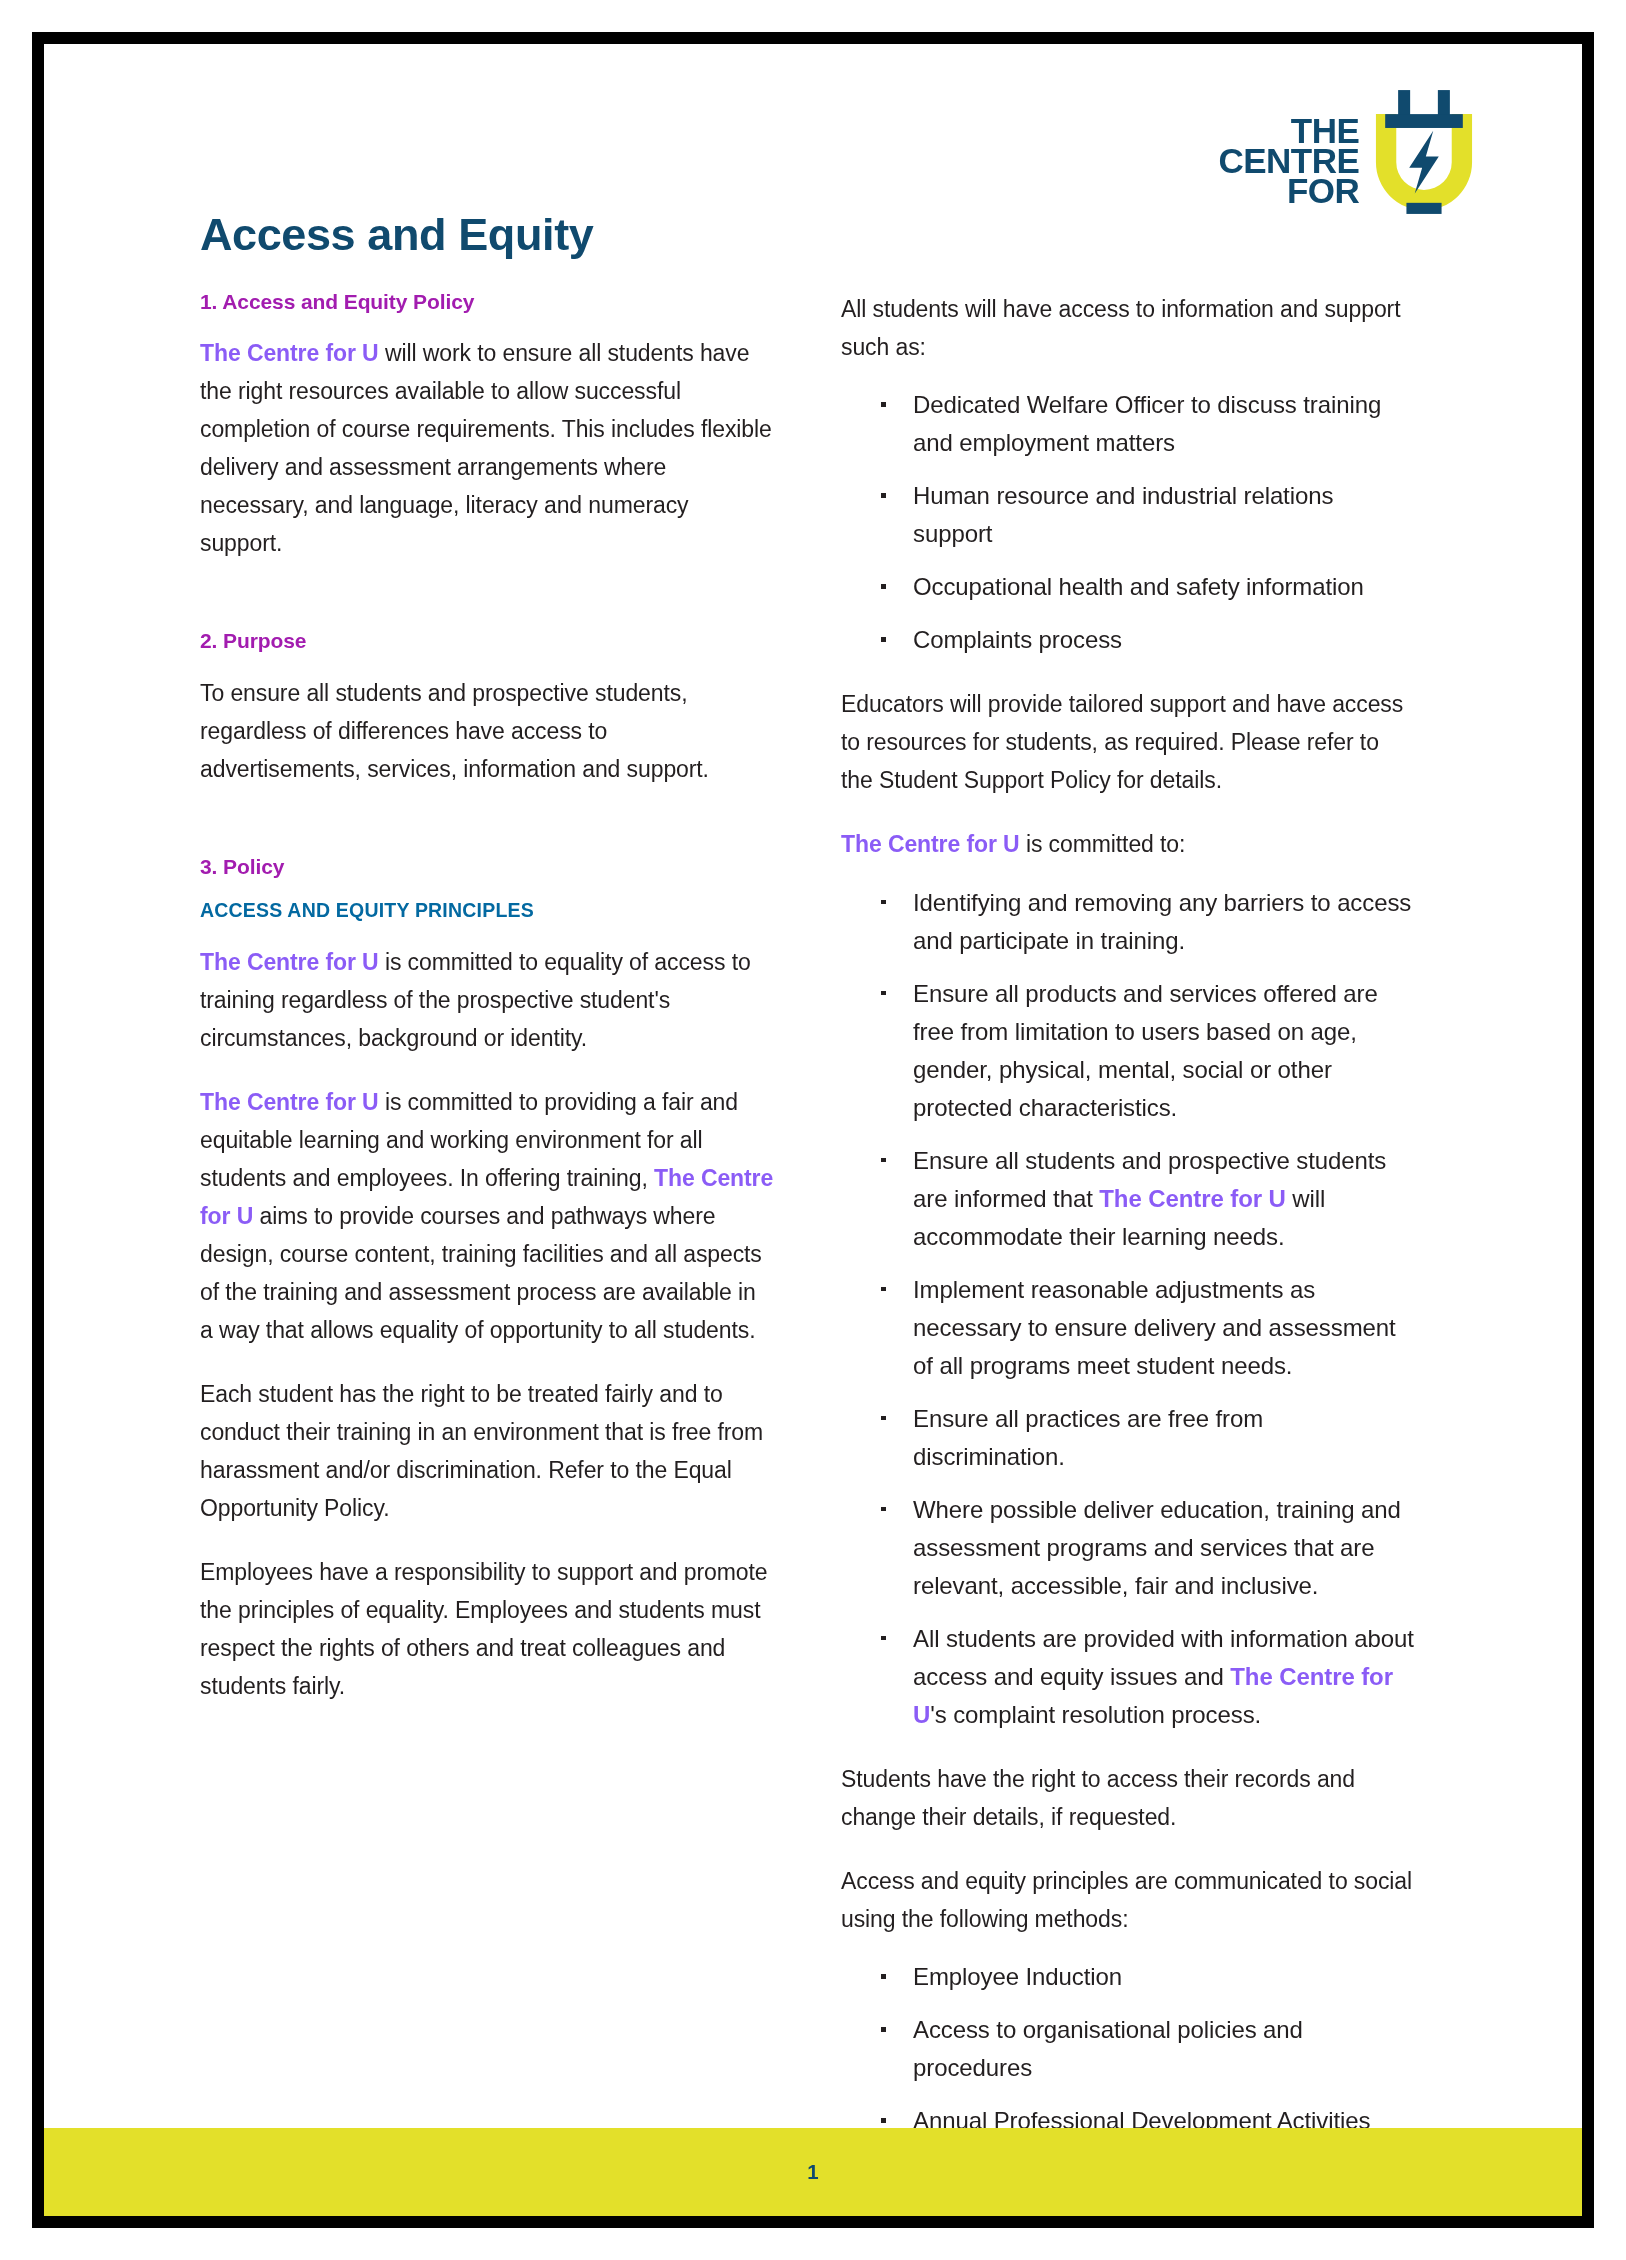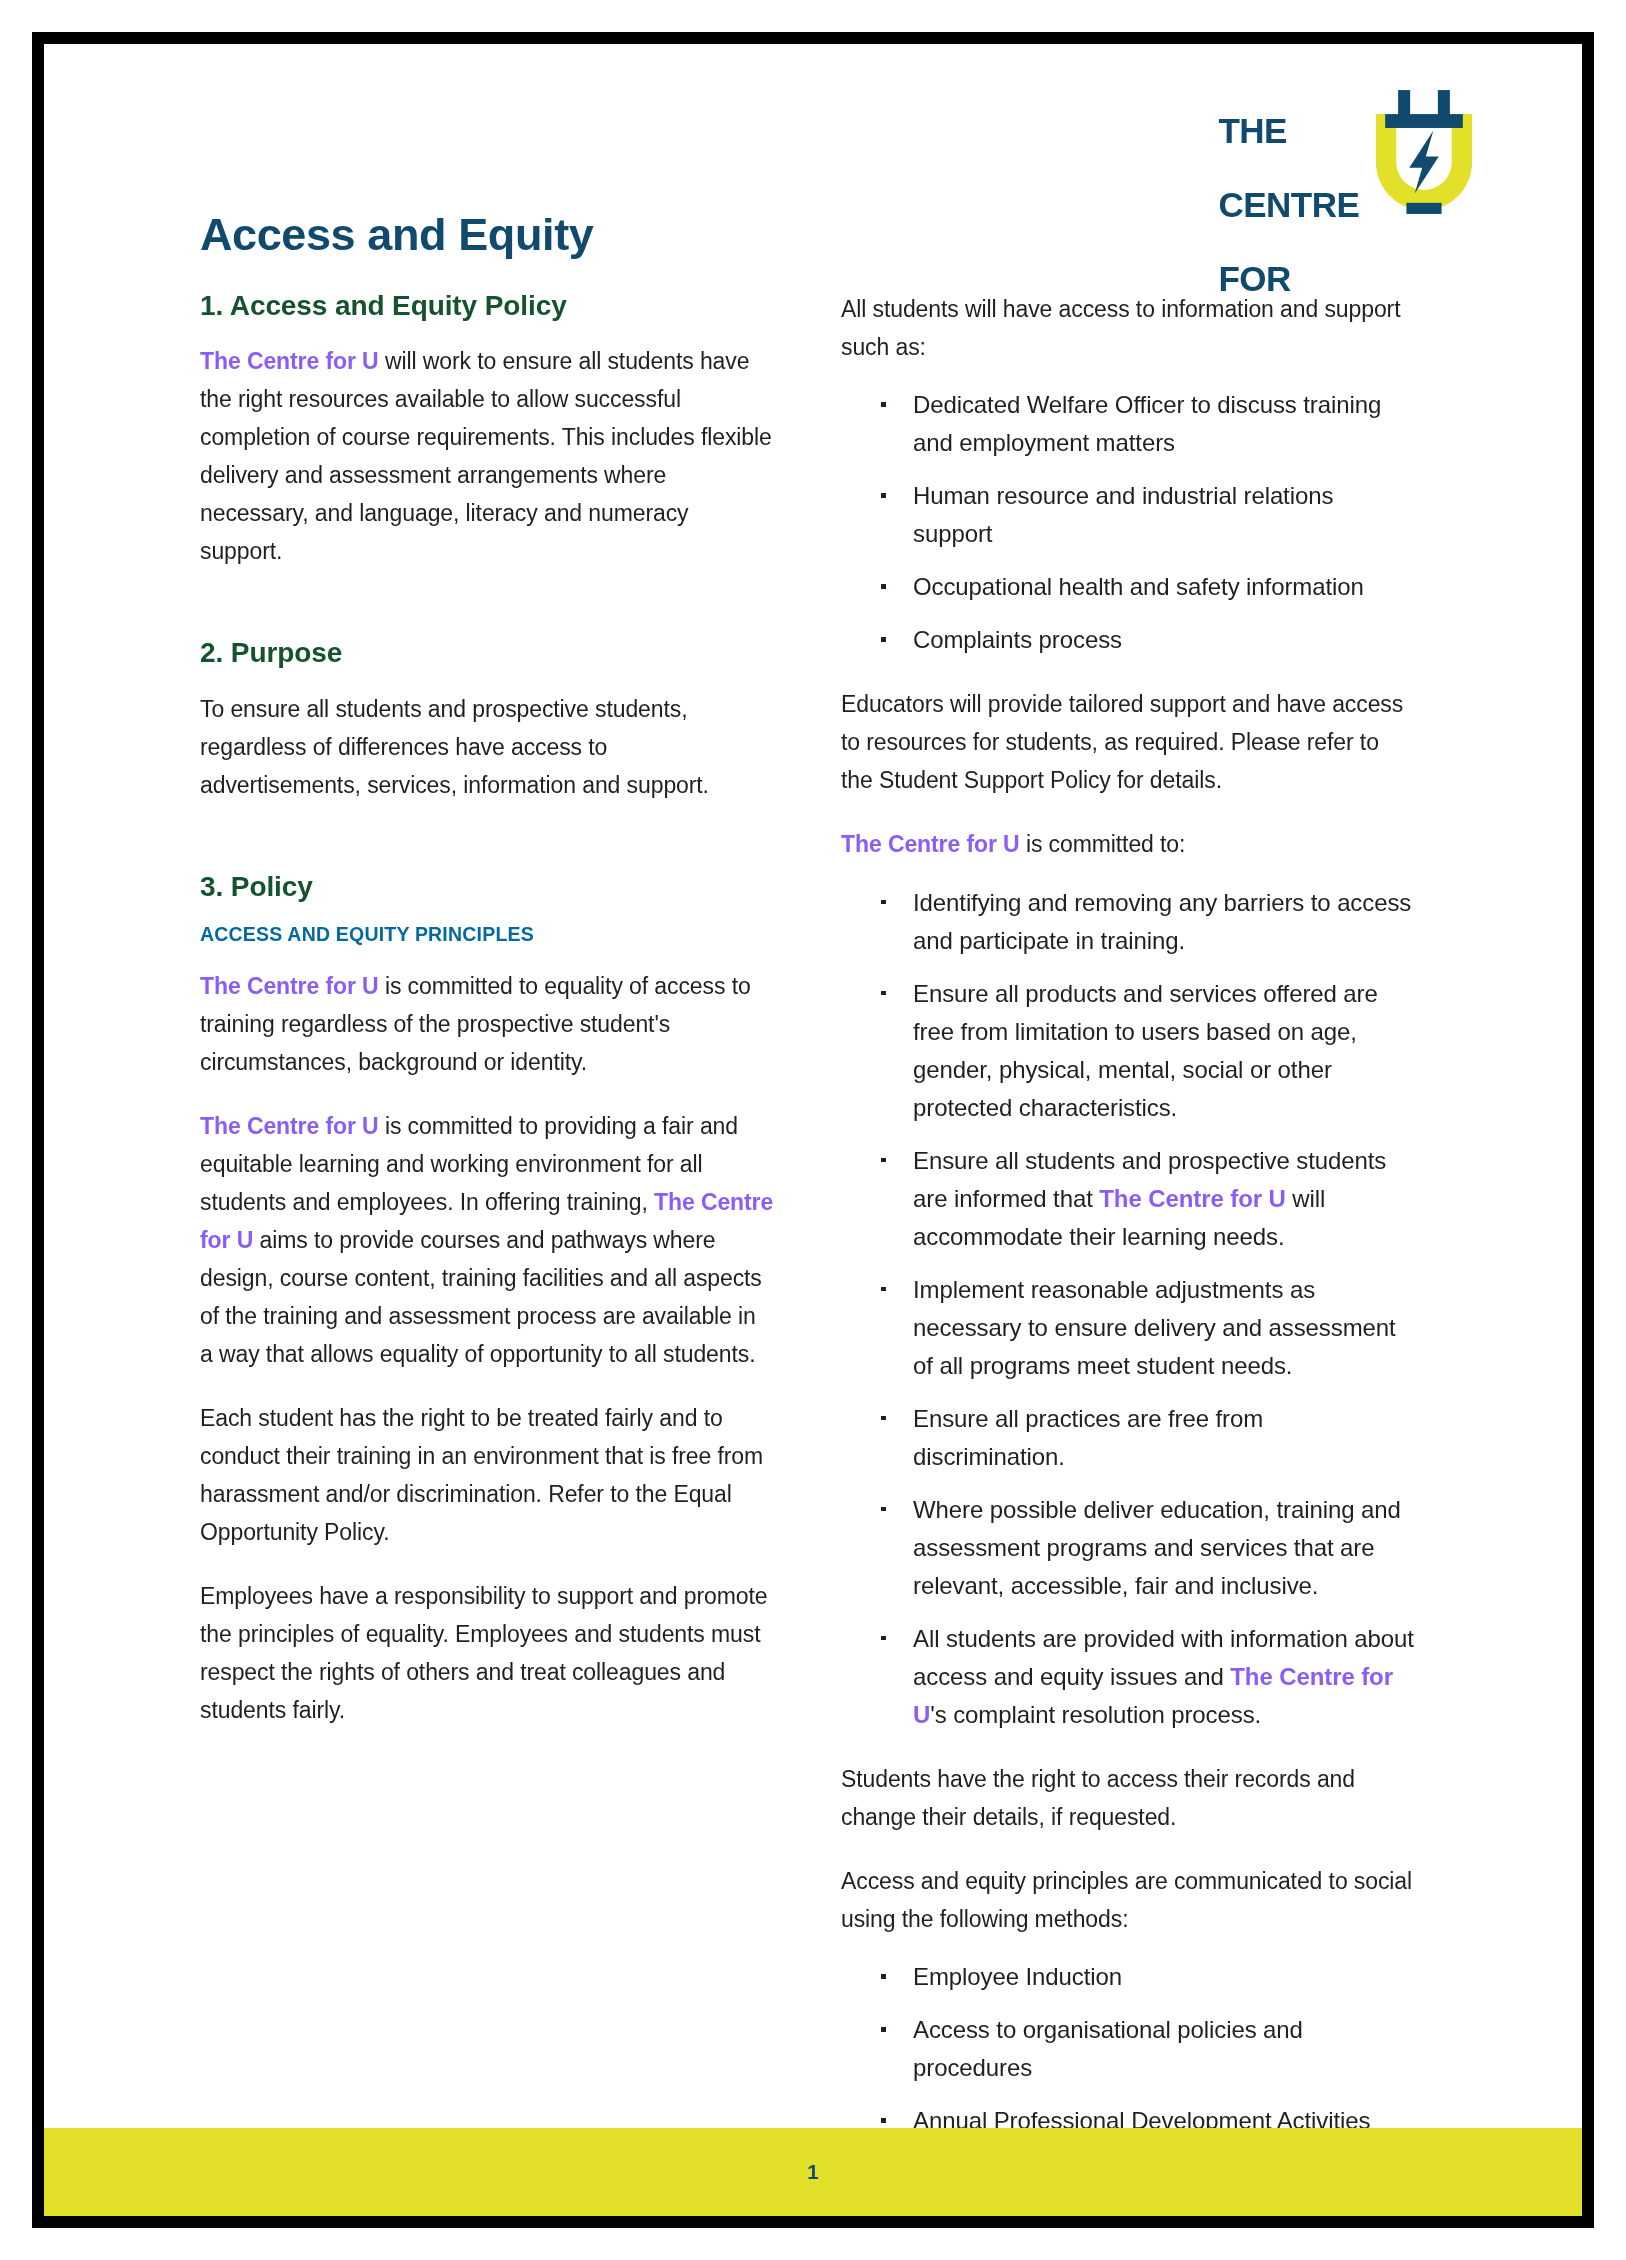--- a/index.html
+++ b/index.html
@@ -36,24 +36,23 @@
     right: 97px;
     top: 46px;
     display: flex;
     align-items: flex-start;
     gap: 5.6px;
   }
 
   .logo-wordmark {
     display: flex;
     flex-direction: column;
-    align-items: flex-start;
+    align-items: flex-end;
     line-height: 0.86;
     padding-top: 26px;
-    gap: 44px;
   }
 
   .logo-wordmark span {
     font-family: "Liberation Sans", sans-serif;
     font-weight: bold;
     font-size: 35px;
     letter-spacing: -0.5px;
     color: #104a6e;
     display: block;
   }
@@ -82,23 +81,23 @@
     top: 246px;
     width: 1215px;
     display: flex;
     gap: 67px;
   }
 
   .col { width: 574px; }
 
   
   h2.section-heading {
-    font-size: 28px;
-    font-weight: bold;
-    color: #14532d;
+    font-size: 21px;
+    font-weight: bold;
+    color: #a21caf;
     margin-bottom: 20.4px;
     letter-spacing: -0.1px;
   }
 
   h3.sub-heading {
     font-size: 19.5px;
     font-weight: bold;
     color: #0369a1;
     margin-bottom: 20.4px;
     letter-spacing: 0.2px;

